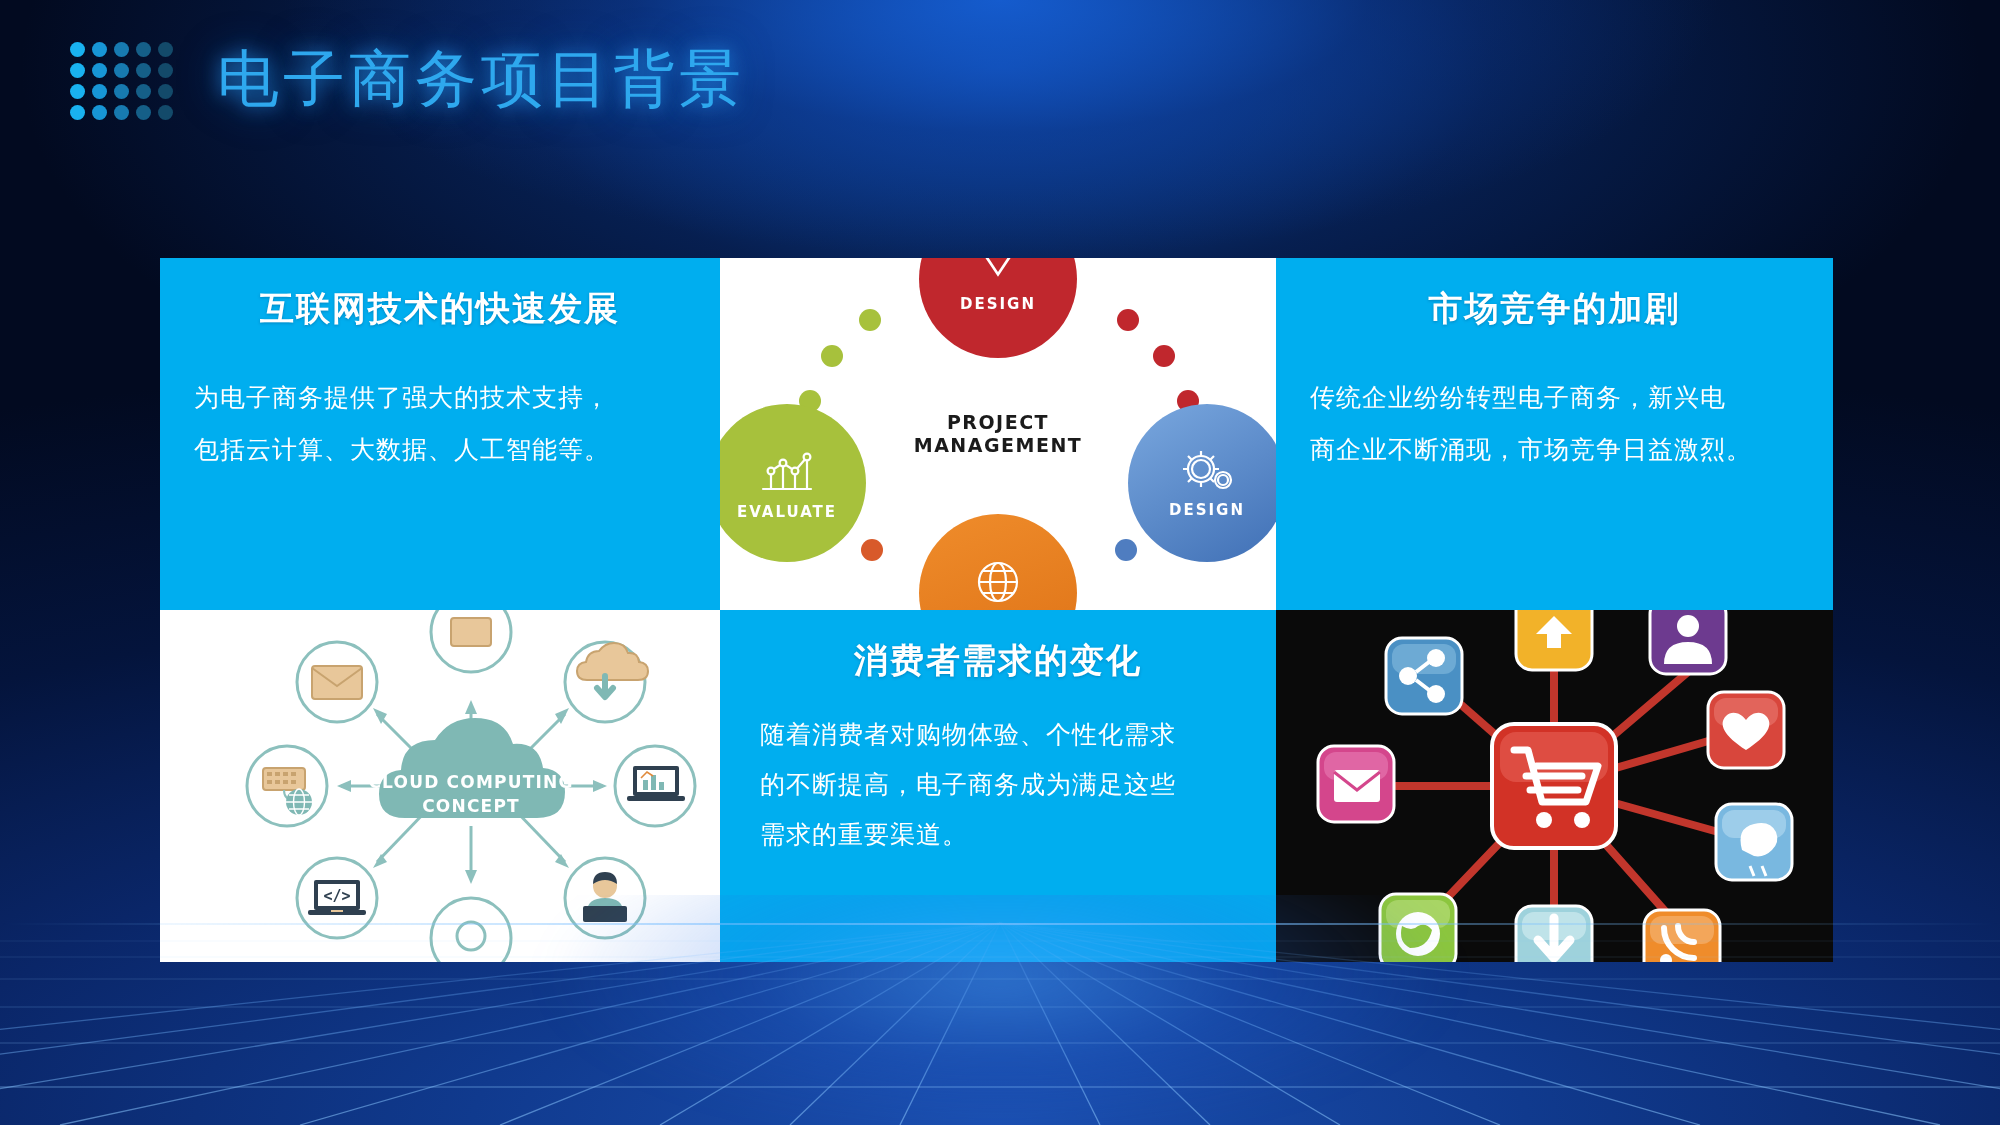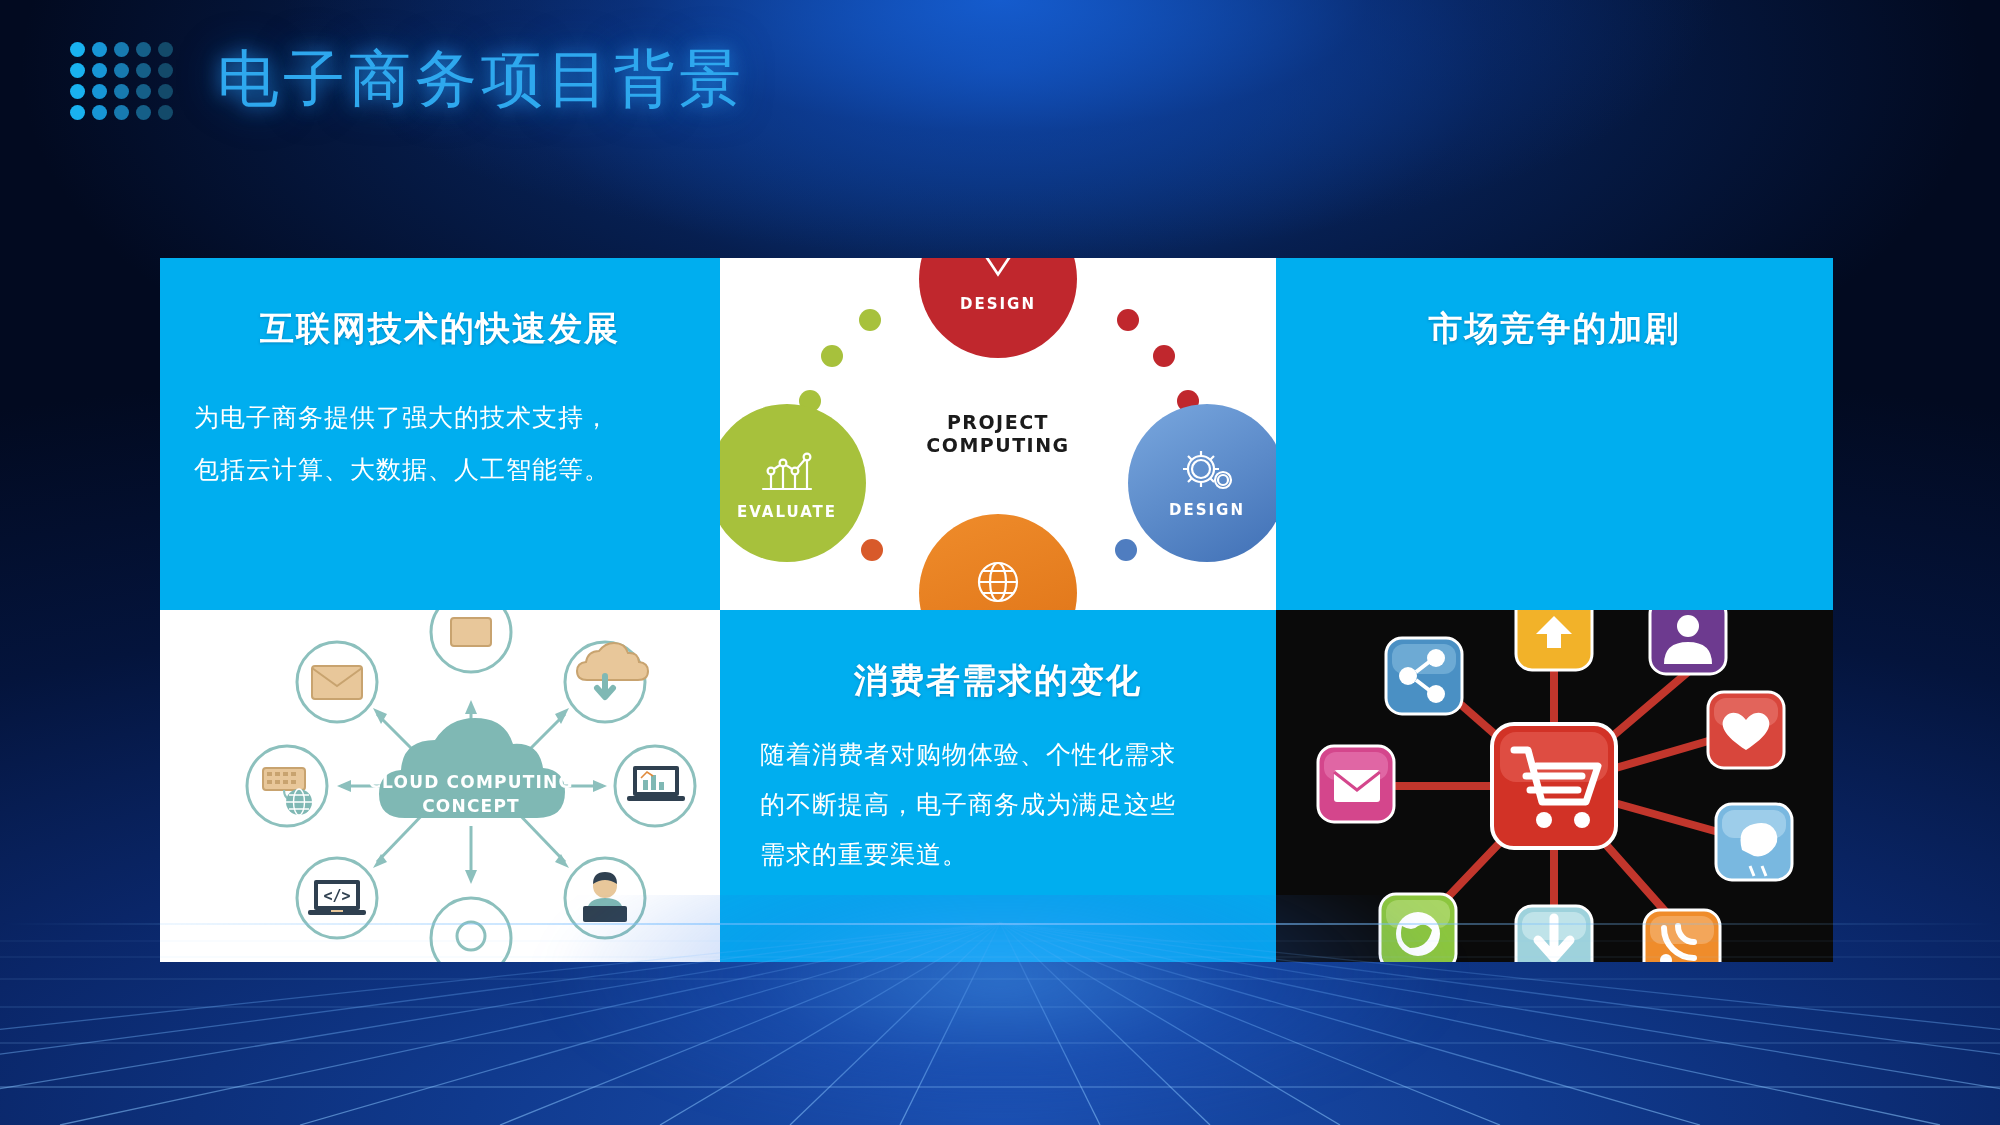--- a/index.html
+++ b/index.html
@@ -42,21 +42,21 @@
   
   .grid{position:absolute;left:160px;top:258px;width:1673px;height:704px;
     display:grid;grid-template-columns:560px 556px 557px;grid-template-rows:352px 352px;}
 
   .tile{position:relative;overflow:hidden;}
   .tile.blue{background:#00aeef;display:flex;flex-direction:column;align-items:center;}
   .tile.white{background:#ffffff;}
   .tile.black{background:#0b0b0b;}
 
   .card-title{color:#ffffff;font-size:34px;letter-spacing:2px;font-weight:700;
-    font-family:"DejaVu Serif",serif;text-align:center;margin-top:48px;
+    font-family:"DejaVu Serif",serif;text-align:center;margin-top:28px;
     text-shadow:0 1px 3px rgba(0,60,110,.35);}
   .card-body{color:#ffffff;font-size:25px;line-height:2.06;letter-spacing:1px;
     font-family:"DejaVu Serif",serif;text-align:left;padding:0 34px;margin-top:40px;width:100%;
     box-sizing:border-box;}
   .card-body.compact{margin-top:26px;line-height:2.0;padding:0 40px;}
 
   
   .pm{position:absolute;inset:0;background:#fff;}
   .pm .center-txt{position:absolute;left:50%;top:50%;transform:translate(-50%,-50%);
     text-align:center;font-family:"DejaVu Sans",sans-serif;font-weight:700;
@@ -181,27 +181,31 @@
           <svg viewBox="0 0 56 56" width="56" height="56" fill="none" stroke="#fff" stroke-width="2.2" style="margin-top:-14px">
             <circle cx="28" cy="28" r="19"></circle>
             <ellipse cx="28" cy="28" rx="8" ry="19"></ellipse>
             <path d="M9 28 h38 M12.5 17 h31 M12.5 39 h31"></path>
           </svg>
           <div class="lbl"></div>
         </div>
 
         <div class="center-txt">
           <div>PROJECT</div>
-          <div>COMPUTING</div>
+          <div>MANAGEMENT</div>
         </div>
       </div>
     </div>
 
     <div class="tile blue">
       <div class="card-title">市场竞争的加剧</div>
+      <div class="card-body">
+        <div>传统企业纷纷转型电子商务，新兴电</div>
+        <div>商企业不断涌现，市场竞争日益激烈。</div>
+      </div>
     </div>
 
     <div class="tile white">
       <div class="cloudwrap">
         <svg viewBox="0 0 560 352" width="560" height="352">
           <g stroke="#8cc0bd" stroke-width="3" fill="none" marker-end="">
             <path d="M236 154 L186 104"></path>
               <path d="M324 154 L374 104"></path>
             <path d="M214 176 L150 176"></path>
               <path d="M346 176 L412 176"></path>

